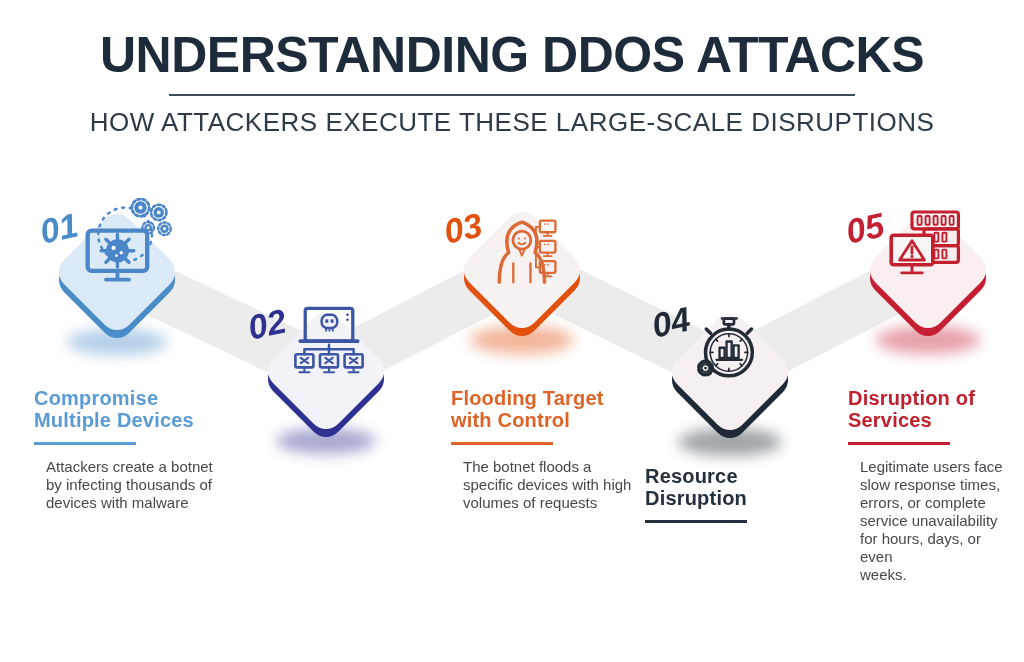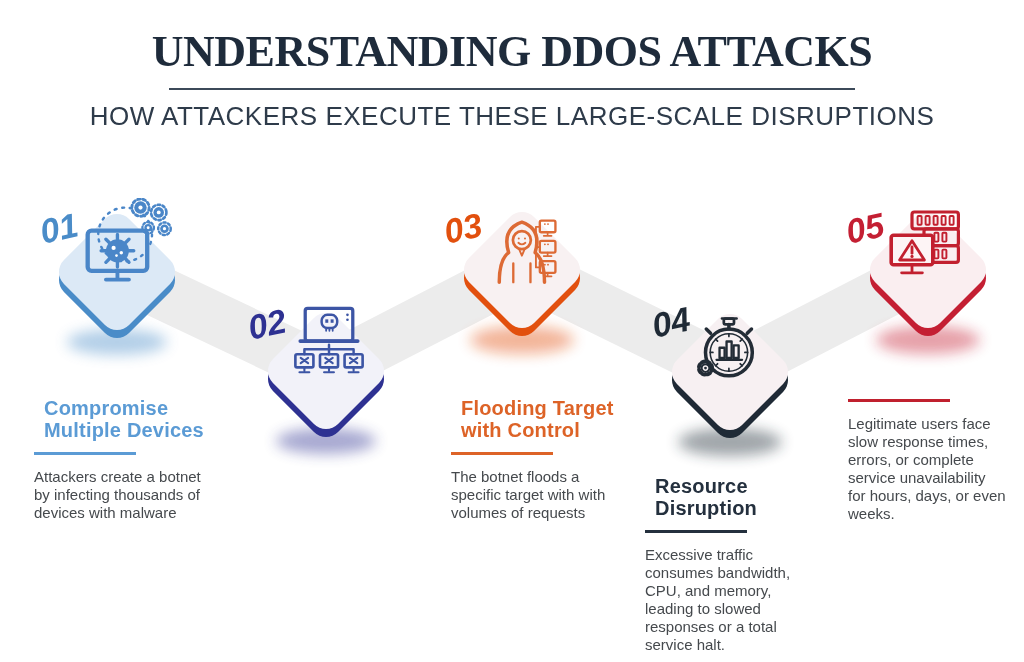--- a/index.html
+++ b/index.html
@@ -1,21 +1,21 @@
 <!DOCTYPE html>
 <html style="--title: #1e2b3b; --subtitle: #2e3b4a; --rule: #3c4a59; --body: #45494d; --ribbon: #ececec;"><head>
 <meta charset="utf-8">
 <style>
   html,body{margin:0;padding:0;background:#fff;}
   .page{position:relative;width:1024px;height:662px;background:#fff;overflow:hidden;
         font-family:"Liberation Sans",sans-serif;}
 
   
   .hdr{position:absolute;top:30px;left:0;right:0;text-align:center;}
-  .title{font-size:44px;font-weight:bold;letter-spacing:-0.5px;line-height:1;color:var(--title,#1e2b3b);margin:0;font-family:Liberation Serif, serif;}
+  .title{font-size:50px;font-weight:bold;letter-spacing:-0.5px;line-height:1;color:var(--title,#1e2b3b);margin:0;}
   .hrule{width:686px;height:2px;background:var(--rule,#3c4a59);margin:14px auto 13px;}
   .subtitle{font-size:26px;letter-spacing:0.5px;line-height:1;color:var(--subtitle,#2e3b4a);margin:0;font-weight:400;}
 
   
   .stage{position:absolute;inset:0;}
   .bg-svg{position:absolute;left:0;top:0;width:1024px;height:662px;}
   .ribbon{fill:none;stroke:var(--ribbon,#ececec);stroke-width:52;stroke-linejoin:round;stroke-linecap:round;}
   .dia .glow{fill:var(--accent);opacity:.42;filter:url(#soft);}
   .dia .base{fill:var(--accent);}
   .dia .top{fill:var(--fill);}
@@ -36,23 +36,23 @@
   .i5{left:886px;top:208px;width:84px;height:80px}
 
   
   .col{position:absolute;}
   .c1{left:34px;top:388px;width:192px}
   .c2{left:243px;top:466px;width:186px}
   .c3{left:451px;top:388px;width:196px}
   .c4{left:645px;top:466px;width:198px}
   .c5{left:848px;top:388px;width:172px}
   .col h3{font-size:20px;line-height:1.08;font-weight:bold;color:var(--heading);
-          white-space:pre-line;margin:10px;letter-spacing:.2px;}
+          white-space:pre-line;margin:0;letter-spacing:.2px;}
   .col .rule{width:102px;height:3px;background:var(--heading);margin:11px 0 13px;}
-  .col p{font-size:15px;line-height:1.2;color:var(--body,#45494d);white-space:pre-line;margin:0;}
+  .col p{font-size:15px;line-height:1.2;color:var(--body,#45494d);white-space:pre-line;margin:12px;}
 </style>
 </head>
 <body>
 
 <div class="page">
 
   <div class="hdr">
     <h1 class="title">UNDERSTANDING DDOS ATTACKS</h1>
     <div class="hrule"></div>
     <h2 class="subtitle">HOW ATTACKERS EXECUTE THESE LARGE-SCALE DISRUPTIONS</h2>
@@ -245,35 +245,31 @@
       <div class="rule"></div>
       <p>Attackers create a botnet
 by infecting thousands of
 devices with malware</p>
     </div>
     <div class="col c3" style="--accent: #e2500e; --heading: #dd6327; --fill: #f8f1f2; --icon: #dd6a35;">
       <h3>Flooding Target
 with Control</h3>
       <div class="rule"></div>
       <p>The botnet floods a
-specific target with with
+specific devices with high
 volumes of requests</p>
     </div>
     <div class="col c4" style="--accent: #1f2a36; --heading: #24303e; --fill: #f7f0f2; --icon: #232c36;">
       <h3>Resource
 Disruption</h3>
       <div class="rule"></div>
-      <p>Excessive traffic
-consumes bandwidth,
-CPU, and memory,
-leading to slowed
-responses or a total
-service halt.</p>
     </div>
     <div class="col c5" style="--accent: #c41f33; --heading: #c0202e; --fill: #faeef0; --icon: #c2202f;">
+      <h3>Disruption of
+Services</h3>
       <div class="rule"></div>
       <p>Legitimate users face
 slow response times,
 errors, or complete
 service unavailability
 for hours, days, or even
 weeks.</p>
     </div>
 
   </div>

